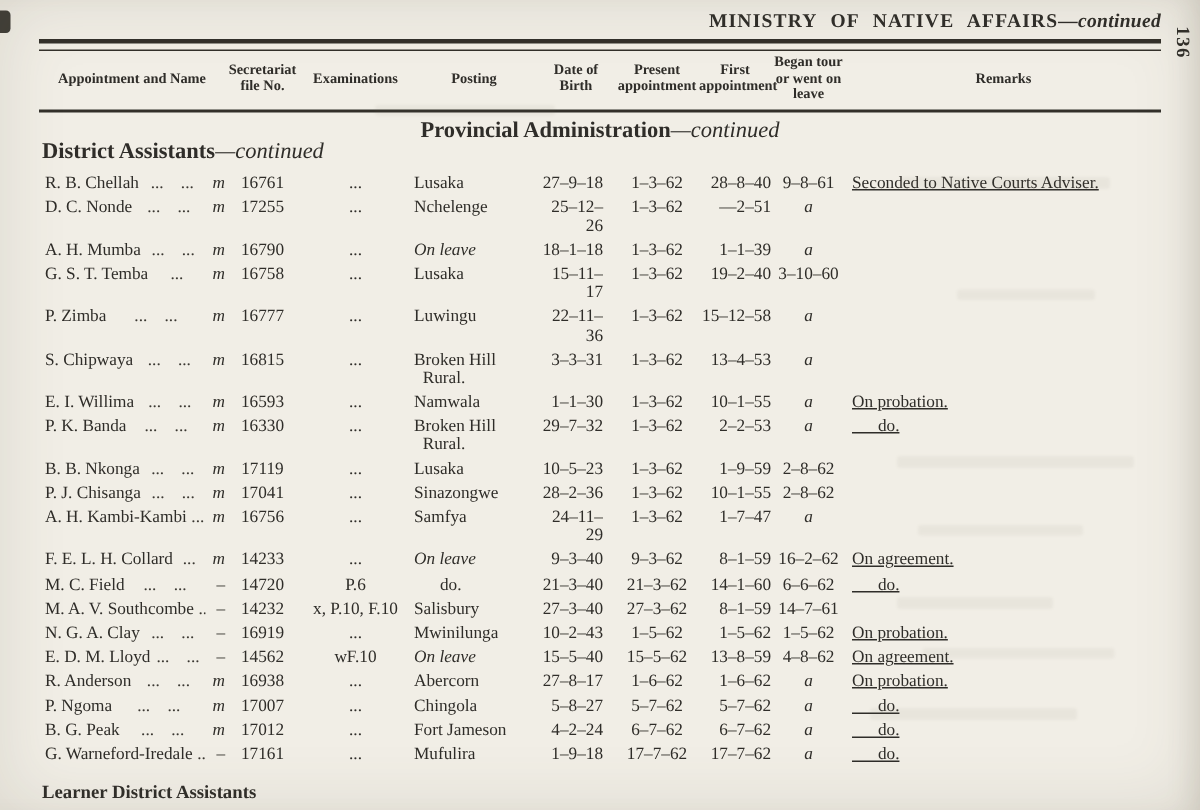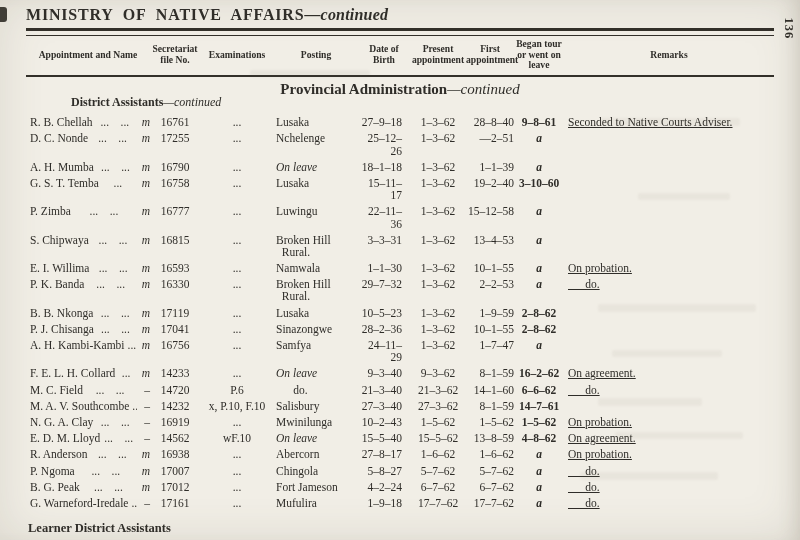--- a/index.html
+++ b/index.html
@@ -13,44 +13,44 @@
     content:"";position:absolute;inset:0;pointer-events:none;
     box-shadow:inset 0 0 46px rgba(95,85,62,.14), inset -14px 0 20px -12px rgba(95,85,62,.18);
   }
   .corner-mark{position:absolute;left:0;top:7px;width:7px;height:15px;background:#201d18;border-radius:0 3px 3px 0;opacity:.85;}
   .page-num{
     position:absolute;right:2px;top:20px;width:20px;
     transform:rotate(90deg);transform-origin:center;
     font-weight:bold;font-size:12.5px;letter-spacing:1px;
   }
   .inner{padding:0 26px 0 26px;}
-  .title{margin-top:6px;text-align:left;font-weight:bold;font-size:16px;letter-spacing:.8px;word-spacing:5px;}
+  .title{margin-top:6px;text-align:right;font-weight:bold;font-size:13px;letter-spacing:.8px;word-spacing:5px;}
   .title .ital{letter-spacing:.2px;word-spacing:0;font-weight:bold;}
   .rule-double{margin-top:4px;height:4px;border-top:3px solid #33302a;border-bottom:1px solid #33302a;}
   .rule{border-top:2px solid #33302a;height:0;}
   .grid{display:grid;grid-template-columns:124px 50px 74px 84px 52px 56px 48px 50px 1fr;}
   .thead{align-items:center;padding:3px 0 4px 0;font-weight:bold;font-size:9.6px;line-height:1.12;}
   .th{text-align:center;white-space:pre-line;}
   .sec-center{margin-top:4px;text-align:center;font-weight:bold;font-size:15px;}
-  .sec-left{margin-top:-3px;margin-bottom:4px;font-weight:bold;font-size:12px;padding-left:2px;margin-left:43px;}
+  .sec-left{margin-top:-3px;margin-bottom:4px;font-weight:bold;font-size:15px;padding-left:2px;}
   .sec-left2{margin-top:10px;margin-bottom:4px;font-weight:bold;font-size:12.5px;padding-left:2px;}
   .sec-center .ital,.sec-left .ital{font-weight:normal;}
   .row{padding:2px 0;font-size:11.5px;line-height:1.06;align-items:start;}
   .c{min-height:12px;}
   .name{display:flex;align-items:baseline;padding-left:4px;}
   .nm{white-space:nowrap;}
   .dots{flex:1;overflow:hidden;white-space:nowrap;text-align:center;color:#3a3731;padding:0 3px;}
   .mk{width:13px;text-align:right;flex:0 0 auto;}
   .file{text-align:center;}
   .exams{text-align:center;}
   .posting{white-space:pre-line;padding-left:2px;}
   .dob{text-align:right;padding-right:8px;}
   .present{text-align:center;}
   .first{text-align:right;}
-  .began{text-align:center;font-weight:bold;}
+  .began{text-align:center;}
   .remarks{padding-left:4px;text-decoration:underline;}
   .ital{font-style:italic;}
   .ghost{position:absolute;background:#6e6452;opacity:.06;filter:blur(1.2px);border-radius:2px;pointer-events:none;}
   .g1{left:600px;top:118px;width:140px;height:8px;}
   .g2{left:638px;top:193px;width:92px;height:7px;}
   .g3{left:598px;top:304px;width:158px;height:8px;}
   .g4{left:612px;top:350px;width:110px;height:7px;}
   .g5{left:598px;top:398px;width:104px;height:8px;}
   .g6{left:615px;top:432px;width:128px;height:7px;}
   .g7{left:580px;top:472px;width:138px;height:8px;}

